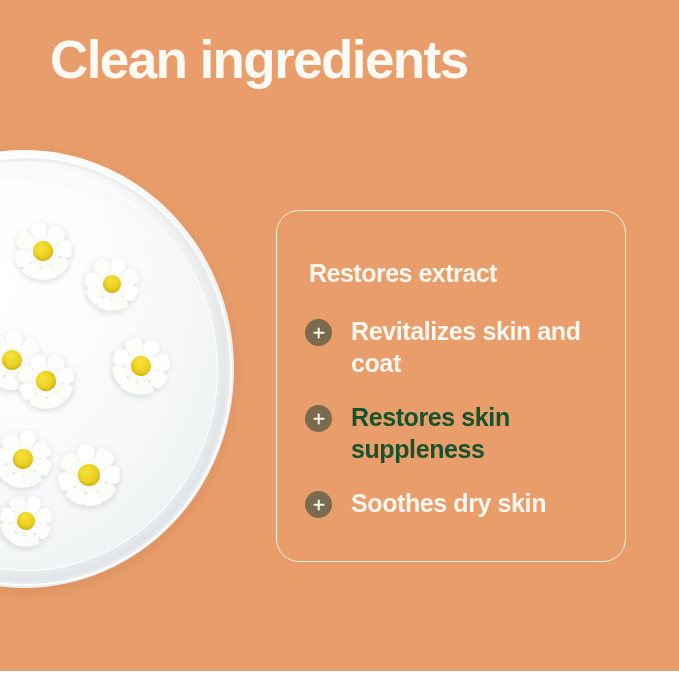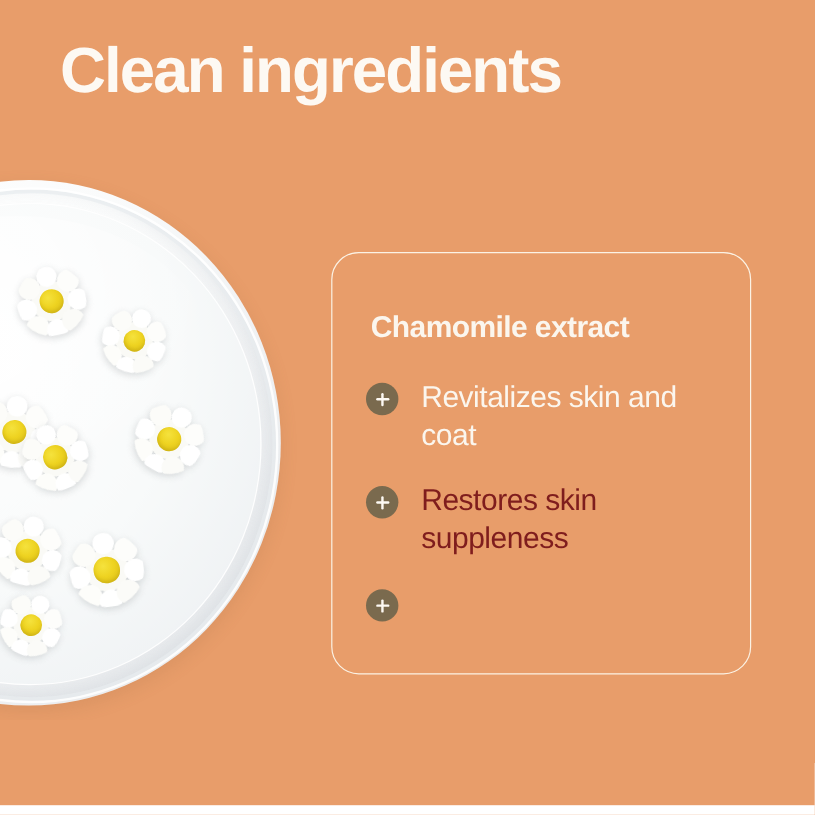--- a/index.html
+++ b/index.html
@@ -187,21 +187,21 @@
   }
   .plus-badge::after {
     left: 50%; top: 50%;
     width: 2.6px; height: 11px;
     transform: translate(-50%, -50%);
   }
   .benefit-text {
     margin-left: 19px;
     color: #fbf6ee;
     font-size: 25px;
-    font-weight: normal;
+    font-weight: bold;
     line-height: 32px;
     letter-spacing: -0.4px;
     max-width: 250px;
   }
 </style>
 </head>
 <body>
 
 <div id="stage" style="background: rgb(232, 157, 106);">
 
@@ -242,29 +242,30 @@
           <div class="center" style="background: radial-gradient(circle at 38% 34%, rgb(245, 226, 61) 0%, rgb(238, 211, 33) 45%, rgb(219, 192, 26) 100%);"></div>
         </div>
         <div class="flower" style="left: 0px; top: 355px; width: 52px; height: 52px; transform: rotate(24deg);">
           <div class="petals"></div>
           <div class="center" style="background: radial-gradient(circle at 38% 34%, rgb(245, 226, 61) 0%, rgb(238, 211, 33) 45%, rgb(219, 192, 26) 100%);"></div>
         </div>
       </div>
   </div>
 
   <div id="ingredient-card" style="border-color: rgb(251, 242, 228);">
-    <h2 id="card-title" style="color: rgb(251, 246, 238);">Chamomile extract</h2>
+    <h2 id="card-title" style="color: rgb(251, 246, 238);">Restores extract</h2>
     <ul id="benefit-list">
         <li class="benefit-item">
           <span class="plus-badge" style="background: rgb(122, 106, 78);"></span>
           <span class="benefit-text" style="color: rgb(251, 246, 238);">Revitalizes skin and coat</span>
         </li>
         <li class="benefit-item">
           <span class="plus-badge" style="background: rgb(122, 106, 78);"></span>
-          <span class="benefit-text" style="color: #7f1d1d;">Restores skin suppleness</span>
+          <span class="benefit-text" style="color: #14532d;">Restores skin suppleness</span>
         </li>
         <li class="benefit-item">
           <span class="plus-badge" style="background: rgb(122, 106, 78);"></span>
+          <span class="benefit-text" style="color: rgb(251, 246, 238);">Soothes dry skin</span>
         </li>
       </ul>
   </div>
 
 </div>
 
 </body></html>

